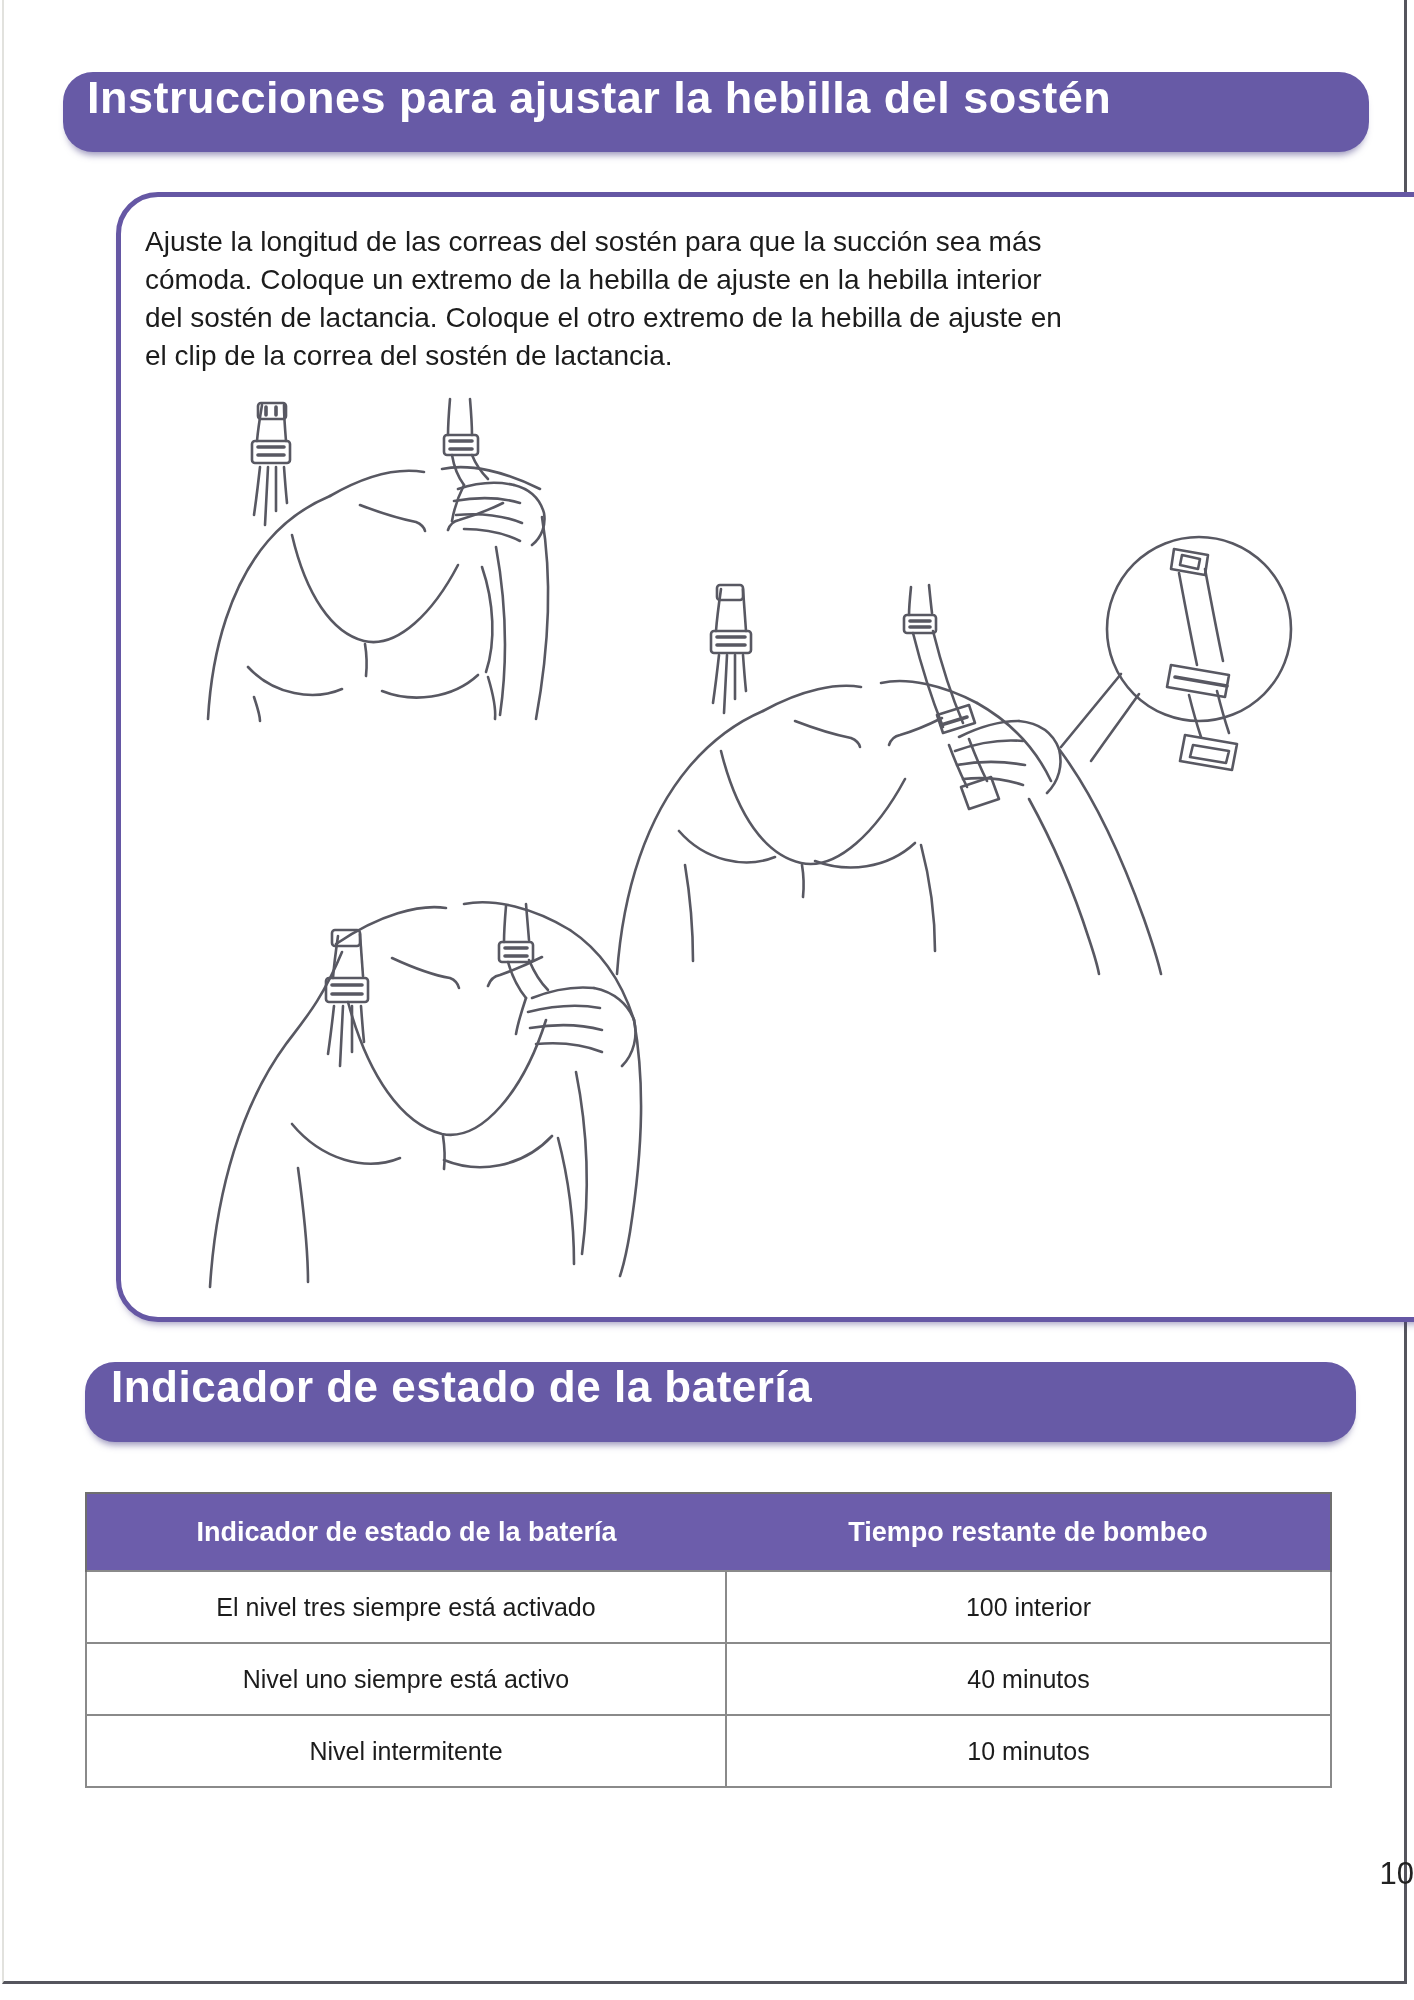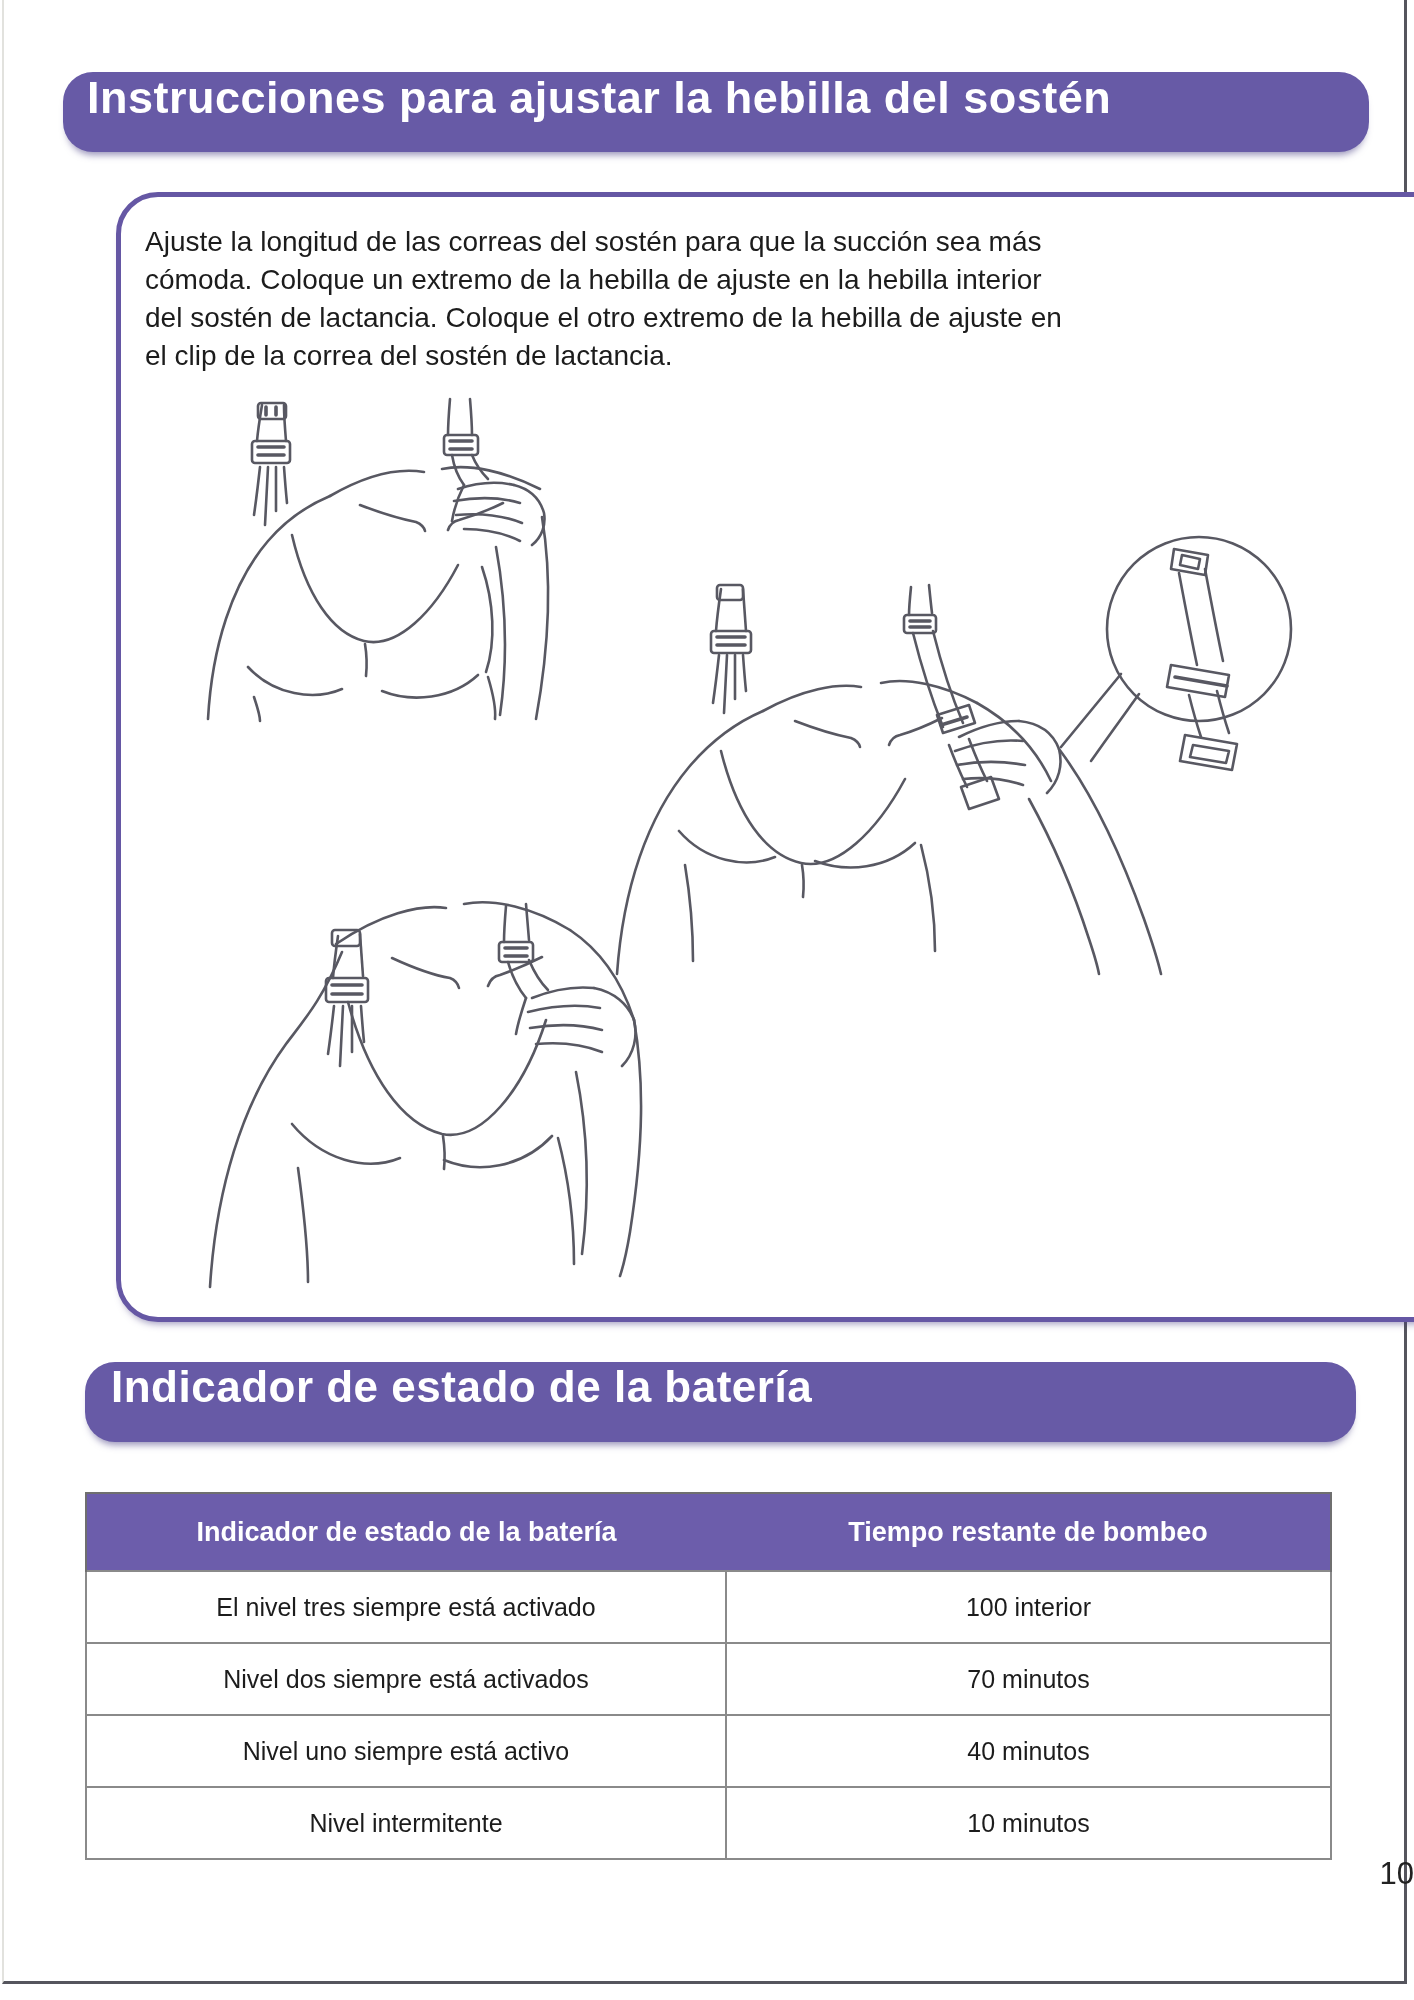--- a/index.html
+++ b/index.html
@@ -233,24 +233,20 @@
         <th>Indicador de estado de la batería</th>
         <th>Tiempo restante de bombeo</th>
       </tr>
     </thead>
     <tbody>
       <tr>
         <td>El nivel tres siempre está activado</td>
         <td>100 interior</td>
       </tr>
       <tr>
-        <td>Nivel dos siempre está activados</td>
-        <td>70 minutos</td>
-      </tr>
-      <tr>
         <td>Nivel uno siempre está activo</td>
         <td>40 minutos</td>
       </tr>
       <tr>
         <td>Nivel intermitente</td>
         <td>10 minutos</td>
       </tr>
     </tbody>
   </table>
 

